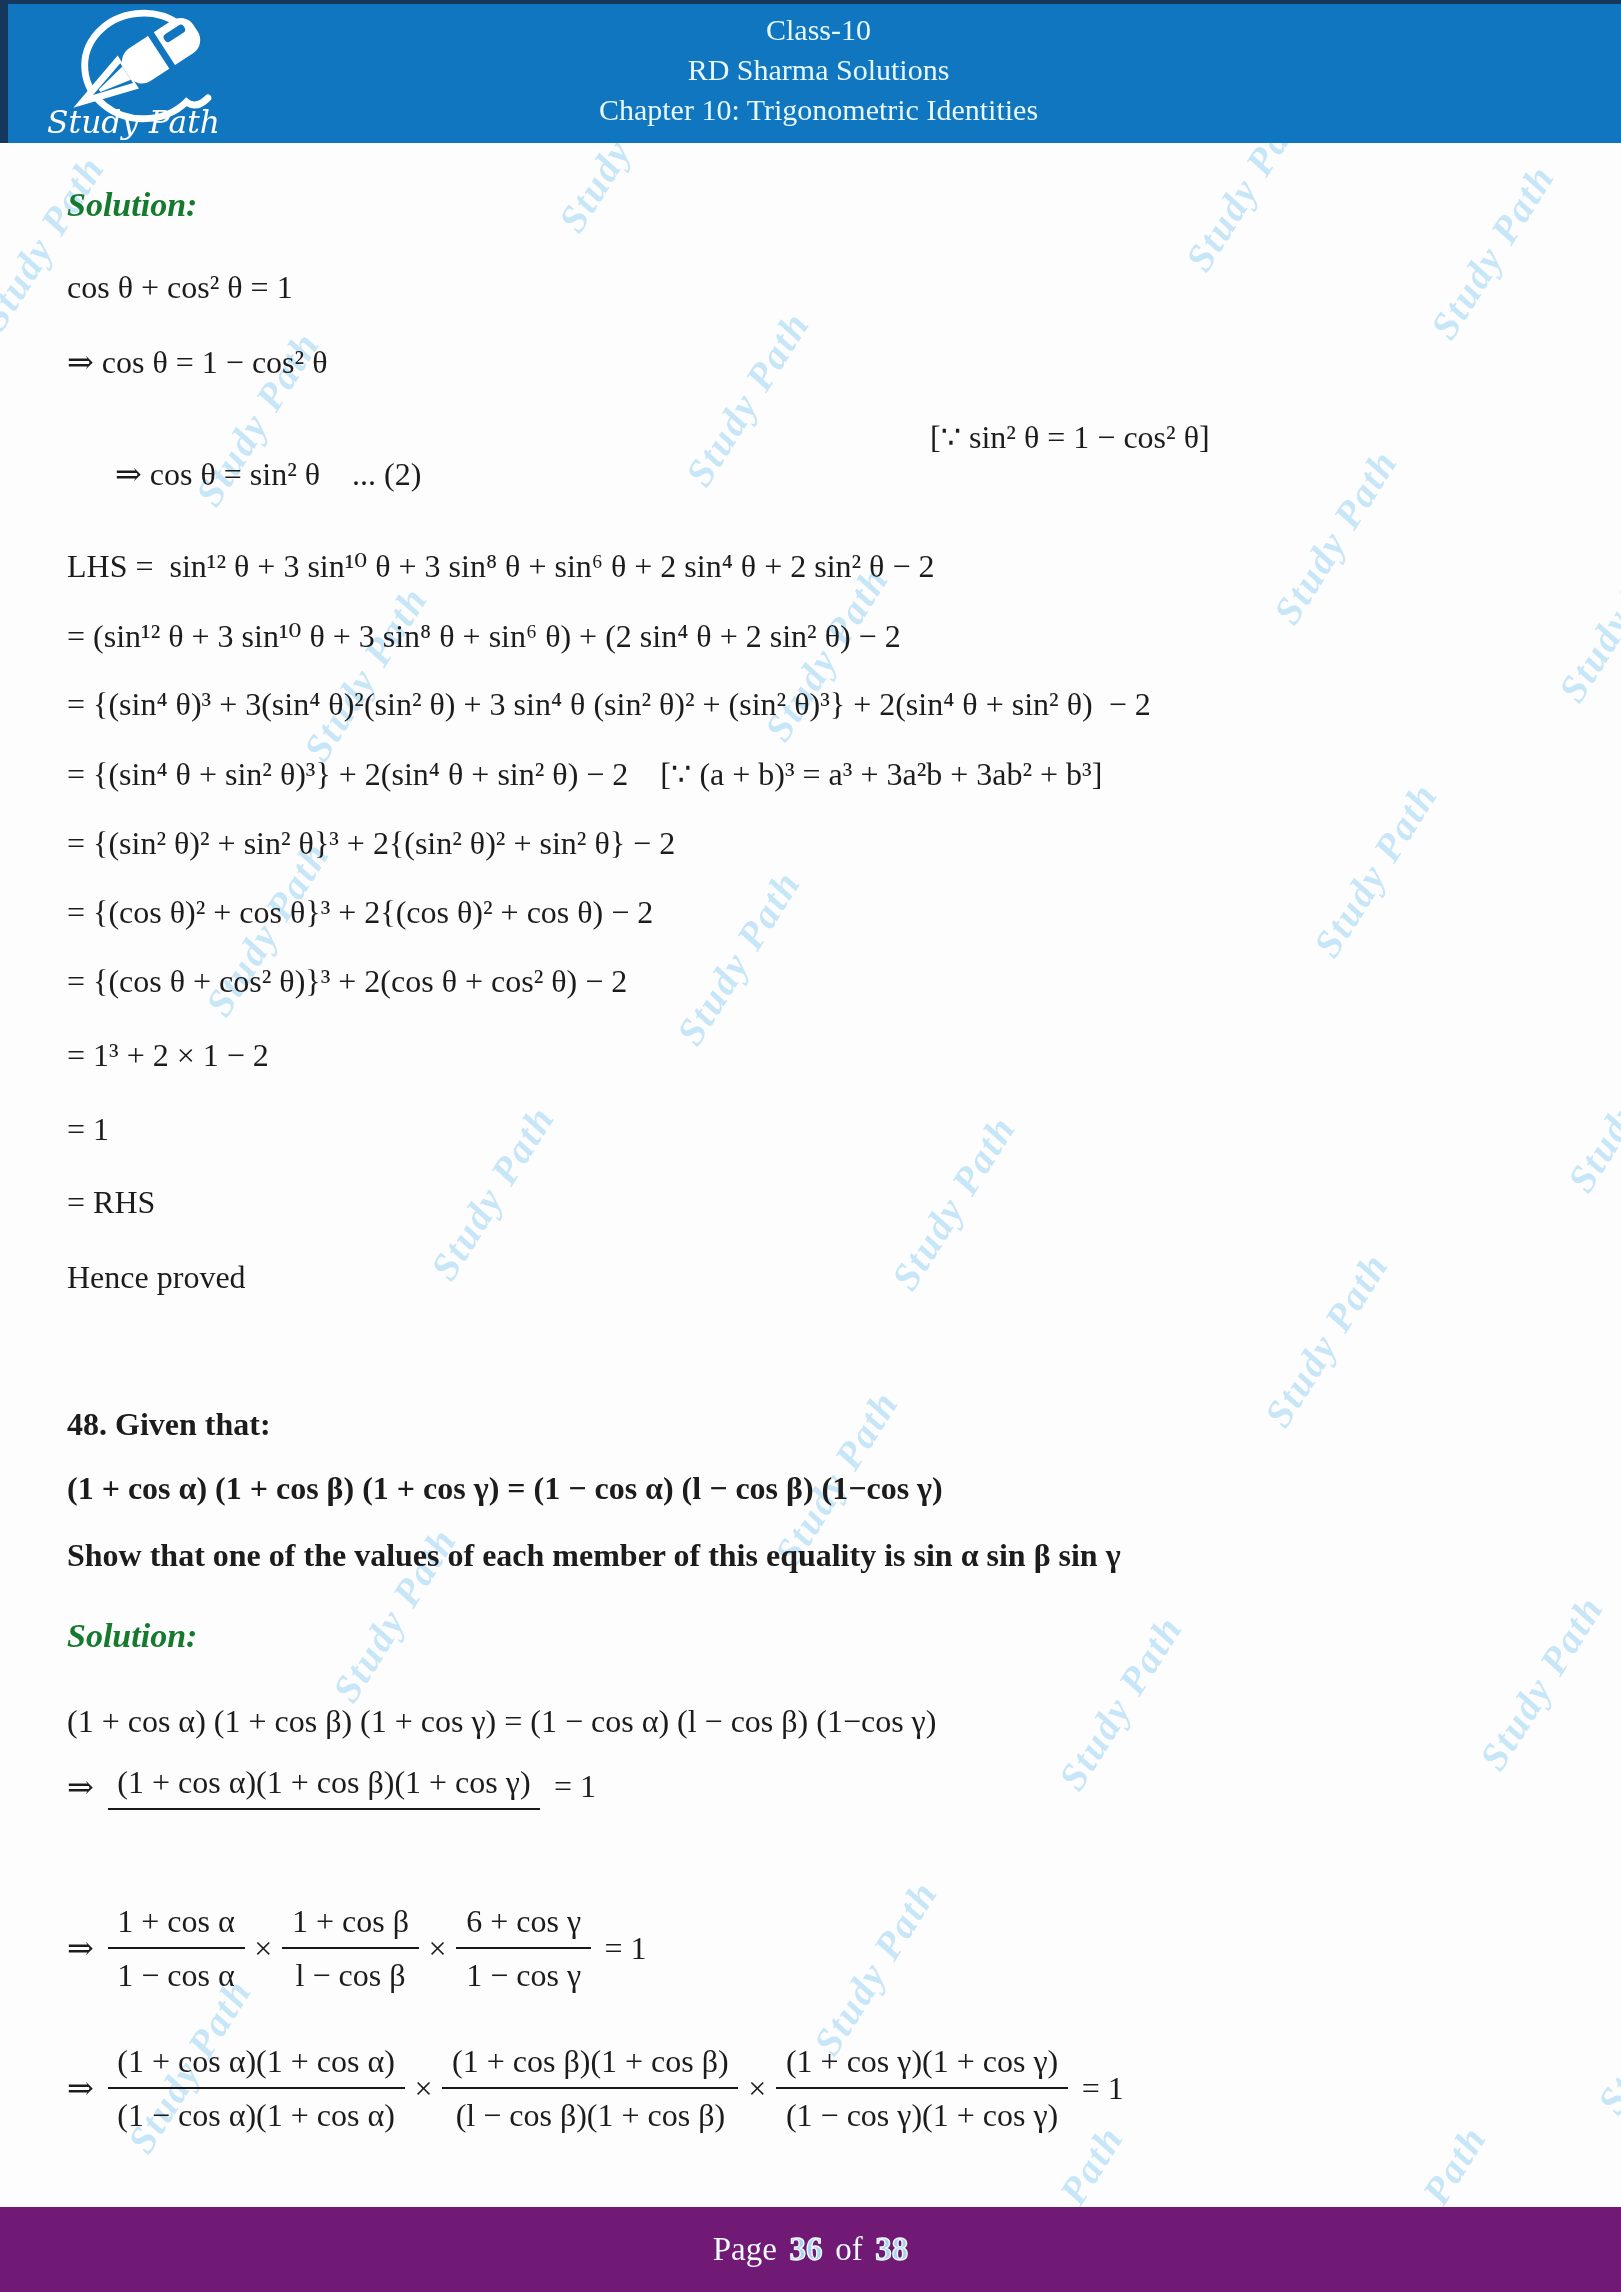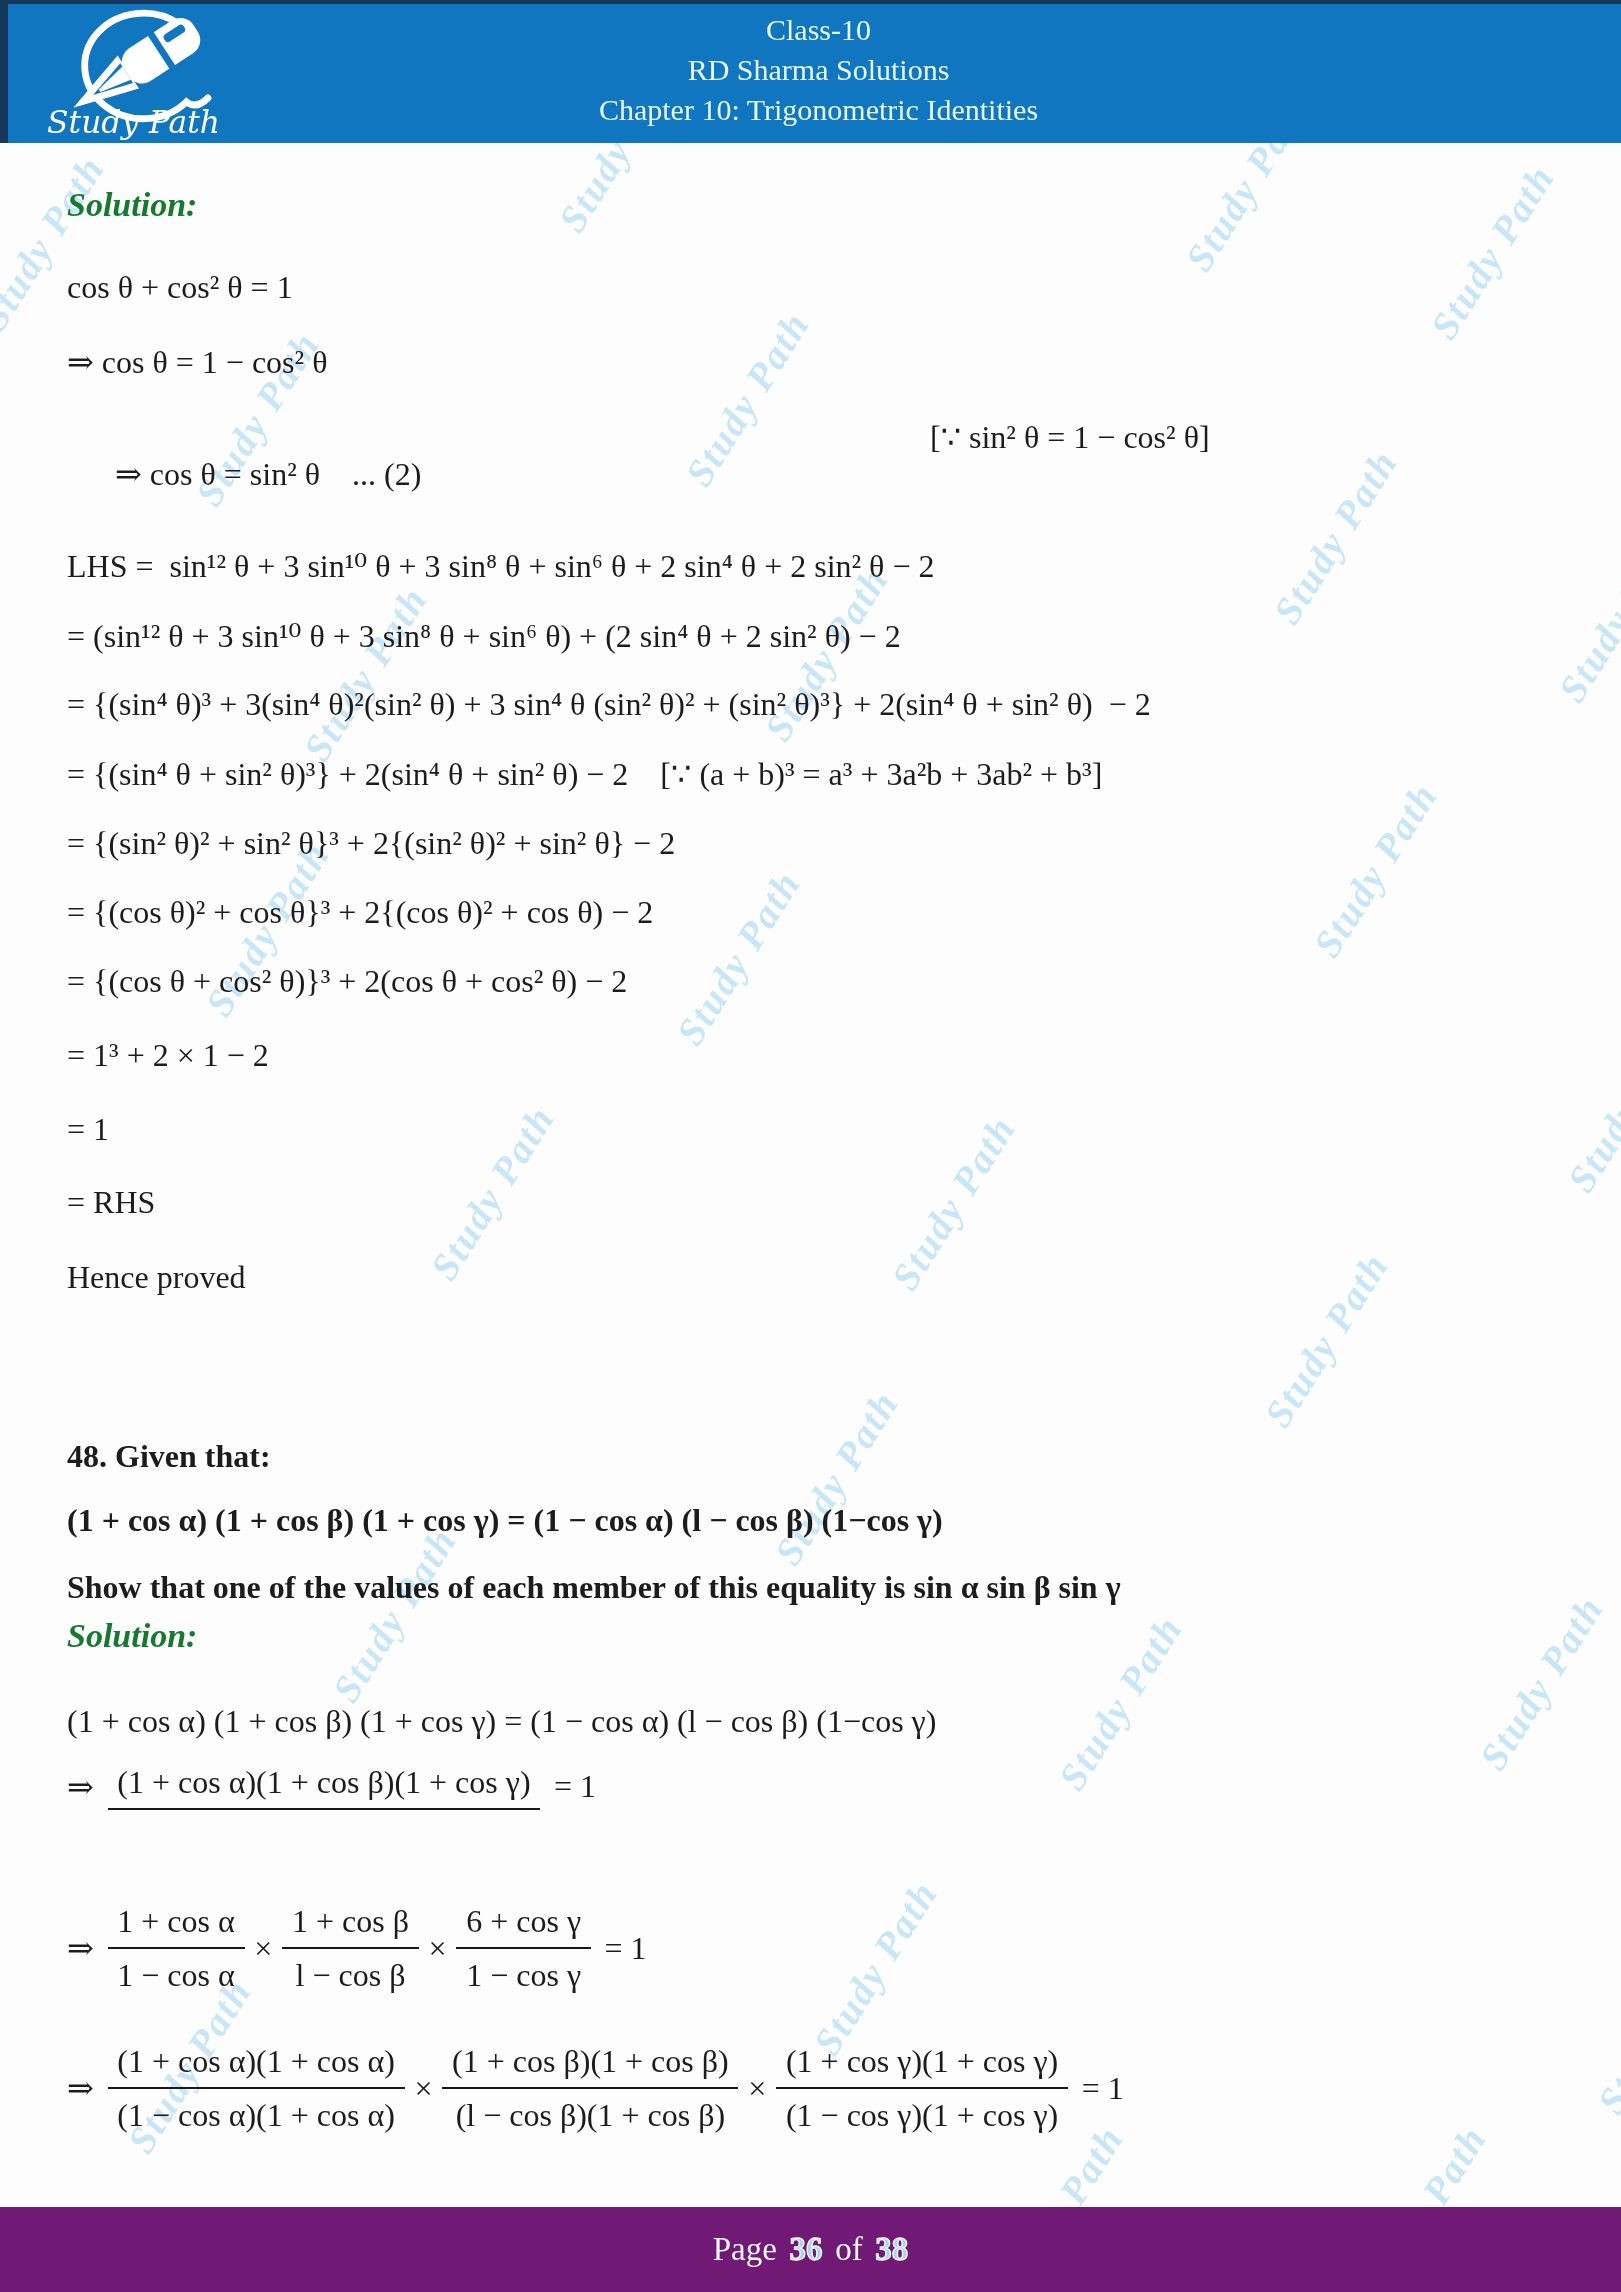--- a/index.html
+++ b/index.html
@@ -25,21 +25,21 @@
   }
   .logo{position:absolute; left:15.7px; top:2px;}
   .titles{
     position:absolute; left:0; top:5.9px; width:1621px; text-align:center;
     color:#e7f8ff; font-size:30px; line-height:40px;
   }
   
   .content{position:absolute; inset:0; z-index:2;}
   .line{position:absolute; left:67px; font-size:32px; white-space:pre; color:#1c1c1c;}
   .green{color:#157a2e; font-weight:700; font-size:34px;font-style:italic;}
-  .bold{font-weight:700;margin-top:32px;}
+  .bold{font-weight:700;}
   .note-abs{position:absolute; left:863px; top:0; white-space:pre;}
   
   .frac-row{position:absolute; left:67px; display:flex; align-items:center; font-size:32px; white-space:pre;}
   .arrow{margin-right:13.7px;}
   .frac{display:inline-flex; flex-direction:column; text-align:center;}
   .num{padding:0 9.8px 6.9px 9.8px; border-bottom:2.9px solid #181818;}
   .den{padding:7.8px 9.8px 0 9.8px;}
   .times{margin:0 9.8px;}
   .rhs{margin-left:13.7px;}
   

